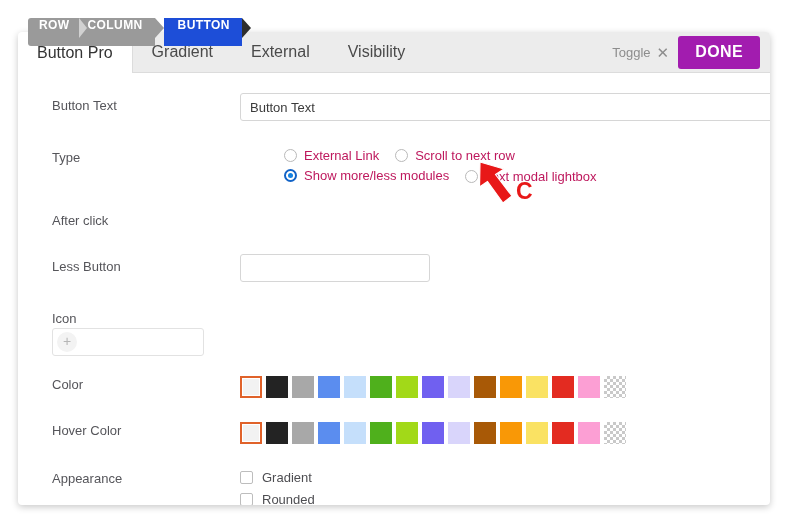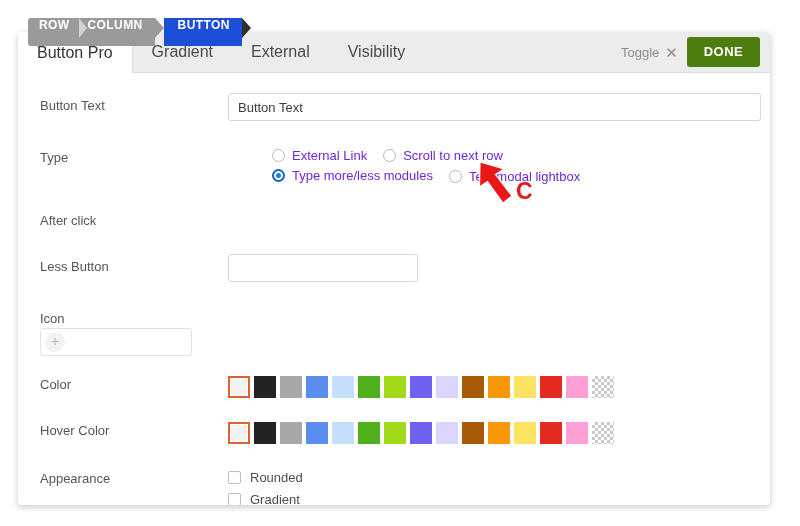--- a/index.html
+++ b/index.html
@@ -138,38 +138,38 @@
     font-size: 13px;
     color: #8d8d8d;
     cursor: pointer;
   }
   #cancel-btn .x {
     font-size: 15px;
     line-height: 1;
     color: #8d8d8d;
   }
   #done-btn {
-    background: #4d7c0f;
+    background: #a21caf;
     color: #ffffff;
-    font-size: 13px;
+    font-size: 16px;
     font-weight: bold;
     letter-spacing: .4px;
     border-radius: 3px;
     padding: 7px 17px 8px;
     cursor: pointer;
   }
 
   
   #form {
     padding: 18px 0 0 0;
   }
   .row {
     display: flex;
     align-items: flex-start;
-    padding: 0 22px;
+    padding: 0 34px;
     min-height: 34px;
   }
   .row-label {
     width: 188px;
     flex: none;
     font-size: 13px;
     color: #55555a;
     padding-top: 7px;
     box-sizing: border-box;
   }
@@ -214,21 +214,21 @@
     height: 10px;
   }
 
   
   .radio-group { display: flex; flex-wrap: wrap; width: 420px; padding-top: 3px; }
   .radio-opt {
     display: flex;
     align-items: center;
     margin: 0 16px 4px 0;
     font-size: 13px;
-    color: #6d28d9;
+    color: #be185d;
     cursor: pointer;
   }
   .radio-mark {
     width: 13px; height: 13px;
     border-radius: 50%;
     border: 1px solid #b9b9b9;
     background: #fff;
     margin-right: 7px;
     box-sizing: border-box;
     flex: none;
@@ -390,21 +390,21 @@
           <div class="radio-opt">
             <span class="radio-mark"></span>
             <span>External Link</span>
           </div>
           <div class="radio-opt">
             <span class="radio-mark"></span>
             <span>Scroll to next row</span>
           </div>
           <div class="radio-opt checked">
             <span class="radio-mark"></span>
-            <span>Type more/less modules</span>
+            <span>Show more/less modules</span>
           </div>
           <div class="radio-opt" style="margin-top:2px;">
             <span class="radio-mark"></span>
             <span>Text modal lightbox</span>
           </div>
         </div>
       </div>
     </div>
 
     <div class="row" style="margin-bottom:18px;align-items:center;">
@@ -532,25 +532,25 @@
           </div>
       </div>
     </div>
 
     <div class="row">
       <div class="row-label">Appearance</div>
       <div class="row-field">
         <div class="check-group">
           <div class="check-opt">
             <span class="check-mark"></span>
-            <span>Rounded</span>
+            <span>Gradient</span>
           </div>
           <div class="check-opt">
             <span class="check-mark"></span>
-            <span>Gradient</span>
+            <span>Rounded</span>
           </div>
           <div class="check-opt">
             <span class="check-mark"></span>
             <span>Toggle</span>
           </div>
 
         </div>
       </div>
     </div>
 

